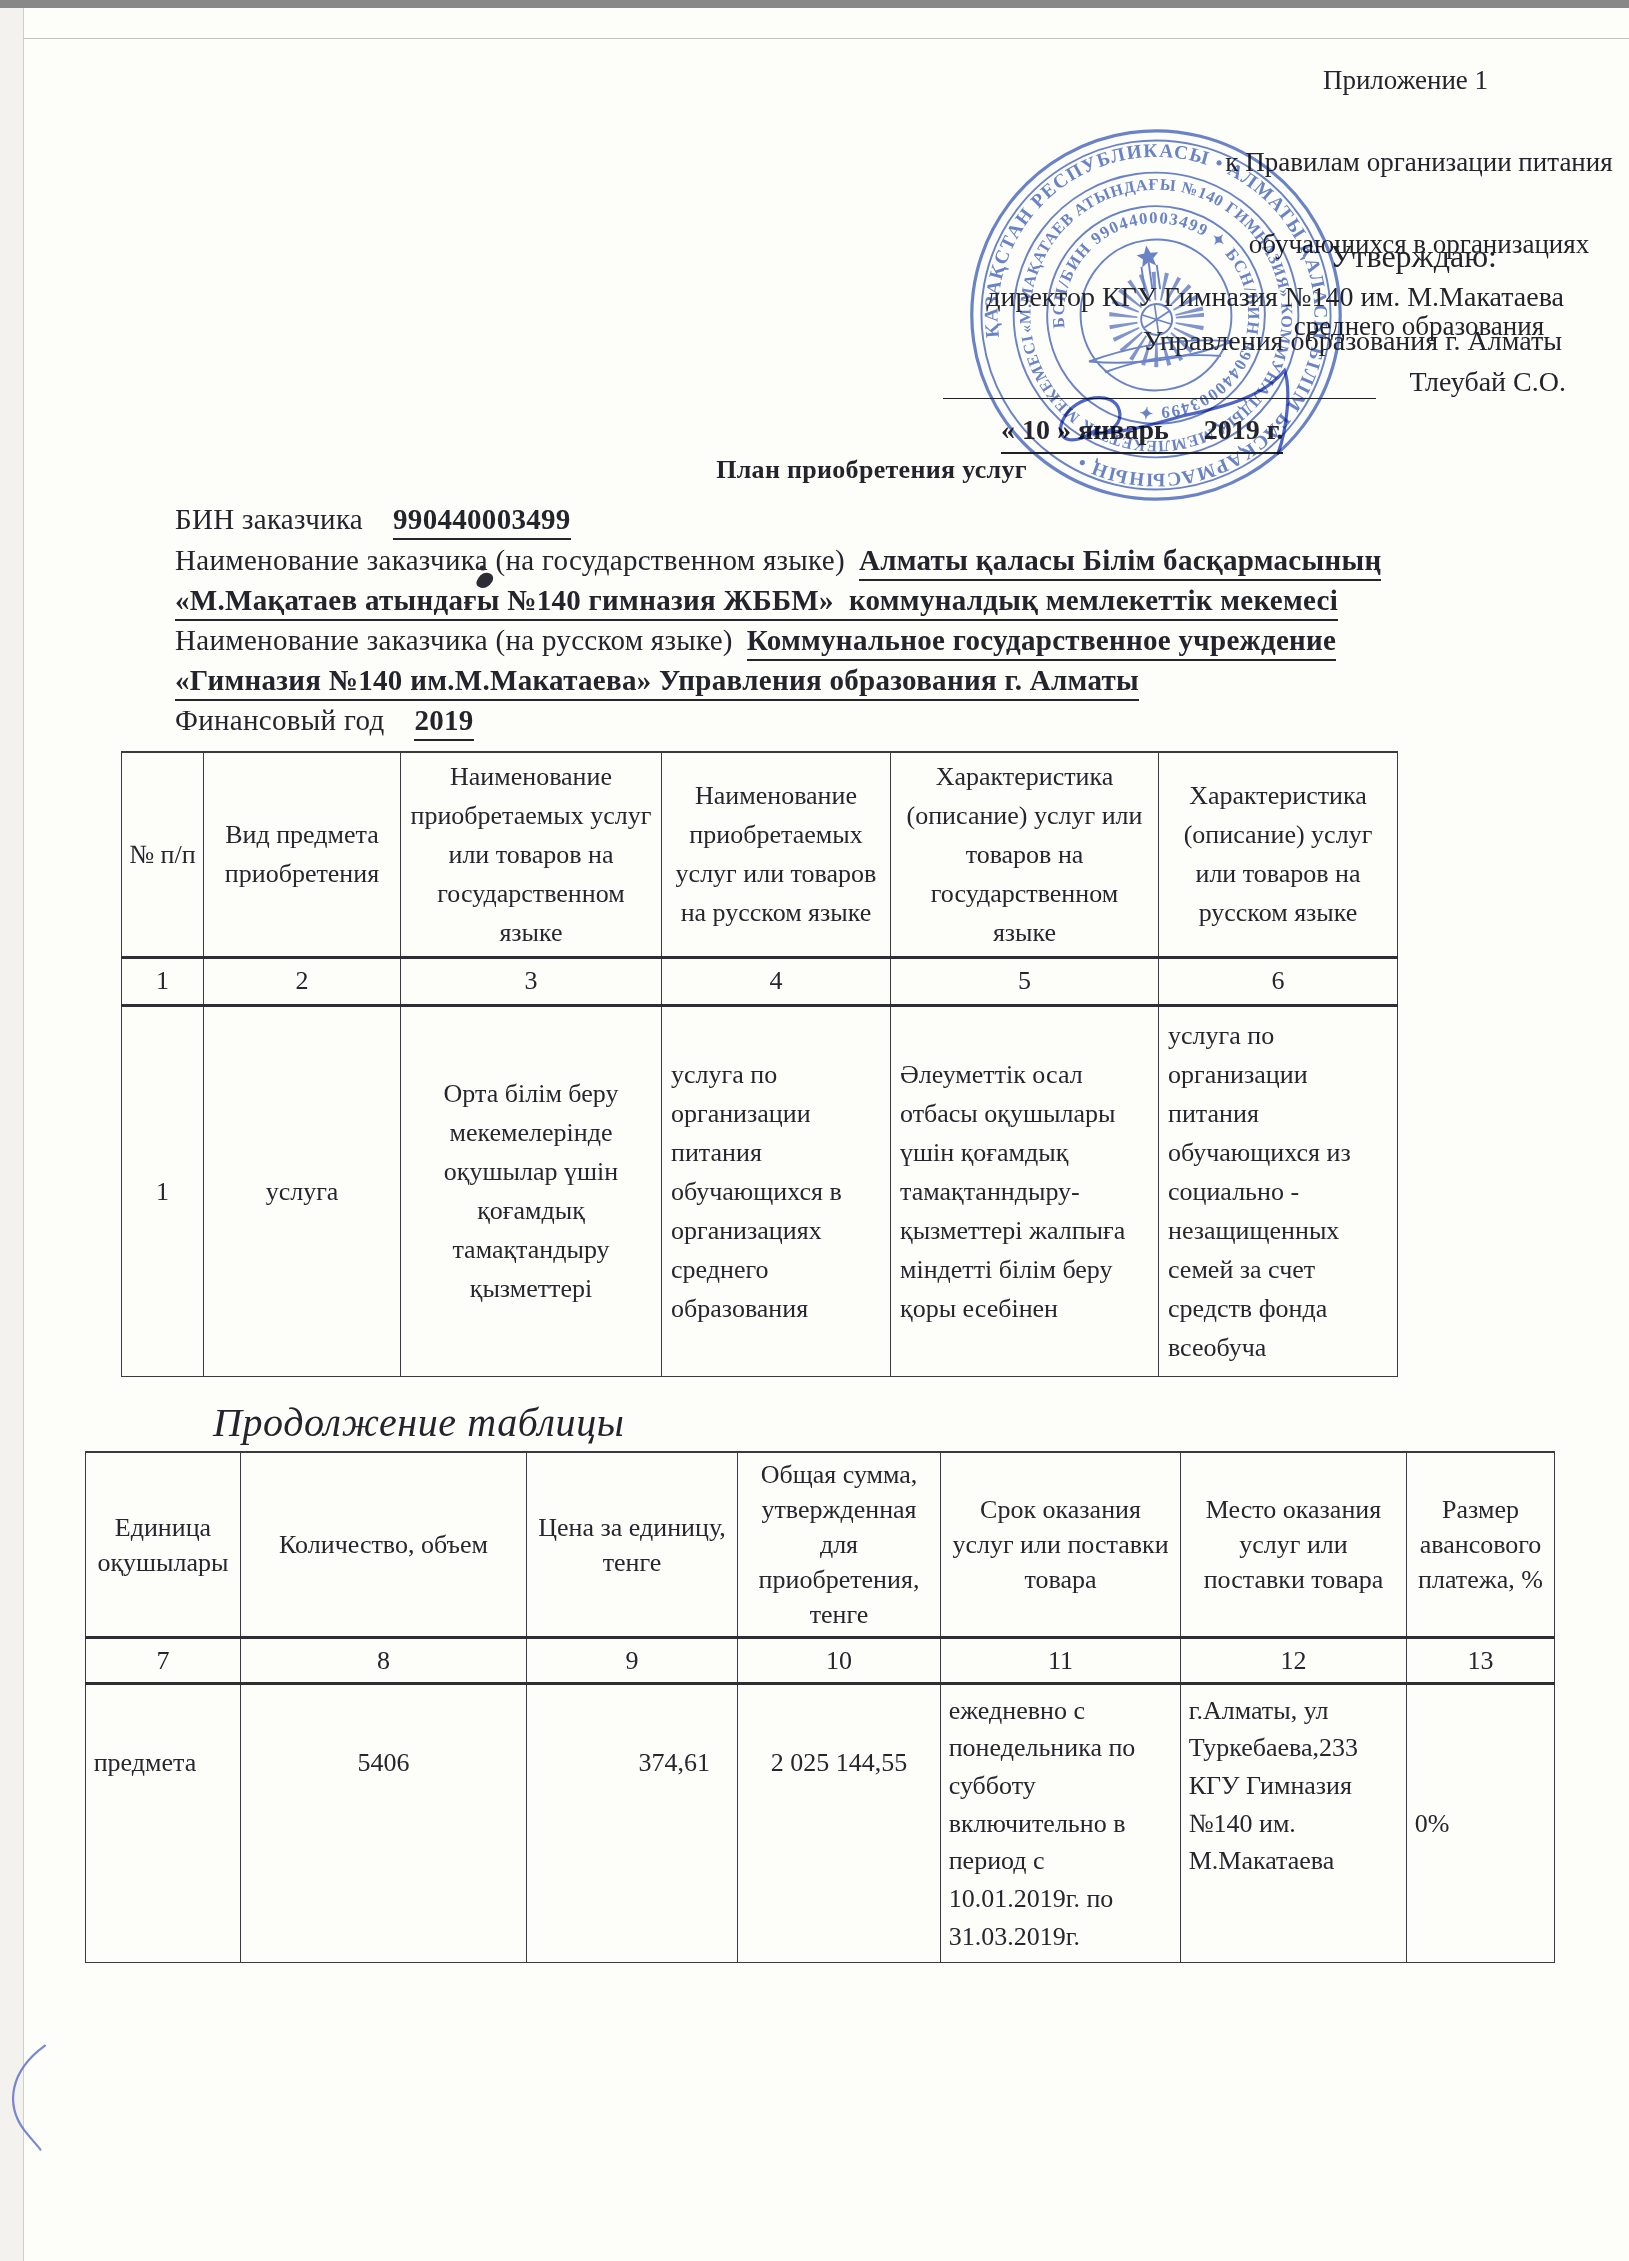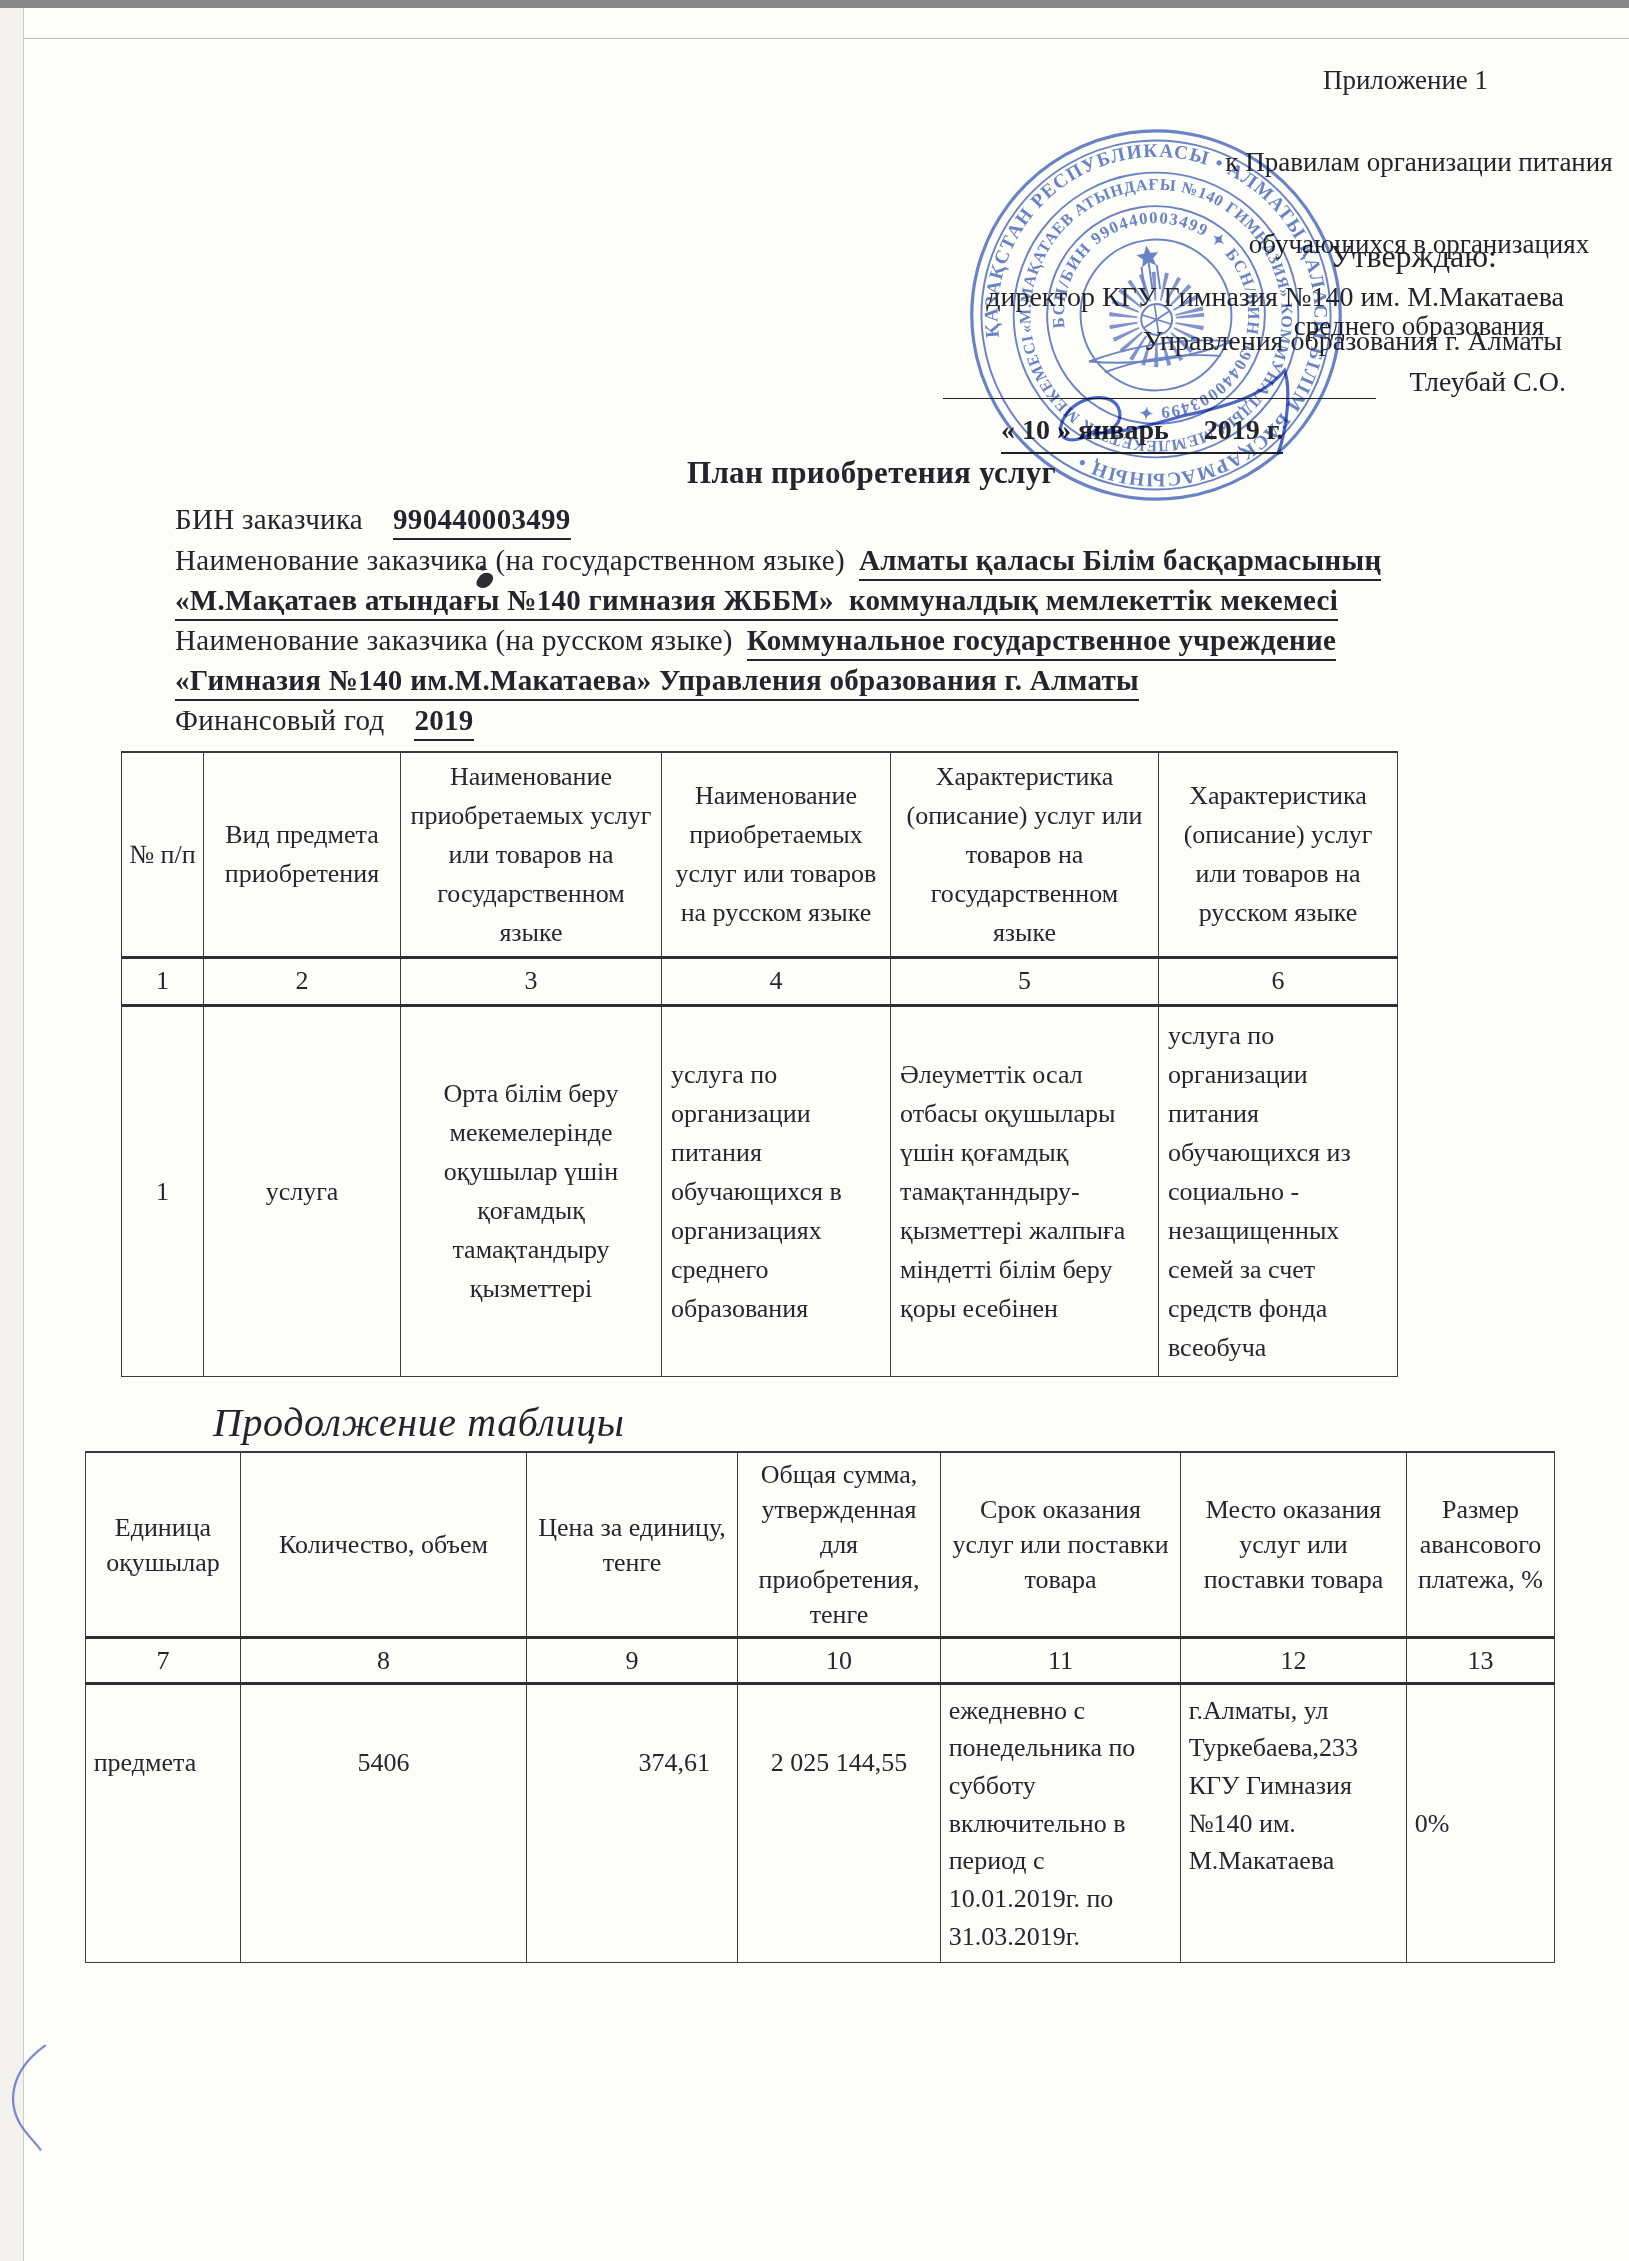--- a/index.html
+++ b/index.html
@@ -18,21 +18,21 @@
 
   .line{position:absolute;white-space:pre;}
   .appendix{position:absolute;left:1180px;top:52px;width:451px;text-align:center;font-size:27px;line-height:41px;white-space:pre;}
   .approve-label{top:230px;right:133px;font-size:32px;}
   .director-line{top:273px;right:66px;font-size:28px;}
   .department-line{top:317px;right:68px;font-size:28px;}
   .signer-name{top:358px;right:64px;font-size:28px;}
   .sig-underline{position:absolute;left:943px;top:365px;width:433px;height:24.5px;border-bottom:1.9px solid #1f1f26;}
   .date-line{top:406px;left:1001px;font-size:28px;font-weight:bold;border-bottom:2.6px solid #1f1f26;padding-bottom:6.4px;}
 
-  .doc-title{position:absolute;left:0;top:447px;width:1630px;padding-left:113px;box-sizing:border-box;text-align:center;font-size:31px;font-weight:bold;letter-spacing:0.3px;}
+  .doc-title{position:absolute;left:0;top:447px;width:1630px;padding-left:113px;box-sizing:border-box;text-align:center;font-size:26px;font-weight:bold;letter-spacing:0.3px;}
 
   .field-line{position:absolute;left:175px;font-size:29px;letter-spacing:0.3px;white-space:pre;}
   .u-bold{font-weight:bold;border-bottom:2.6px solid #26262c;padding-bottom:3.2px;}
   .gap-sm{margin-left:14px;}
   .gap-md{margin-left:30px;}
 
   table{position:absolute;border-collapse:collapse;table-layout:fixed;}
   td{border:1.3px solid #3a3a42;font-size:26px;color:#26262e;overflow:hidden;}
   .t1{left:121px;top:743px;width:1275px;}
   .t2{left:85px;top:1443px;width:1469px;}
@@ -173,21 +173,21 @@
         <col style="width:155px">
         <col style="width:286px">
         <col style="width:211px">
         <col style="width:203px">
         <col style="width:240px">
         <col style="width:226px">
         <col style="width:148px">
       </colgroup>
     <tbody>
         <tr class="hdr" style="height:170px;">
-      <td>Единица оқушылар</td>
+      <td>Единица оқушылары</td>
       <td>Количество, объем</td>
       <td>Цена за единицу, тенге</td>
       <td>Общая сумма, утвержденная для приобретения, тенге</td>
       <td>Срок оказания услуг или поставки товара</td>
       <td>Место оказания услуг или поставки товара</td>
       <td>Размер авансового платежа, %</td>
     </tr>
     <tr class="nums">
       <td>7</td>
       <td>8</td>

